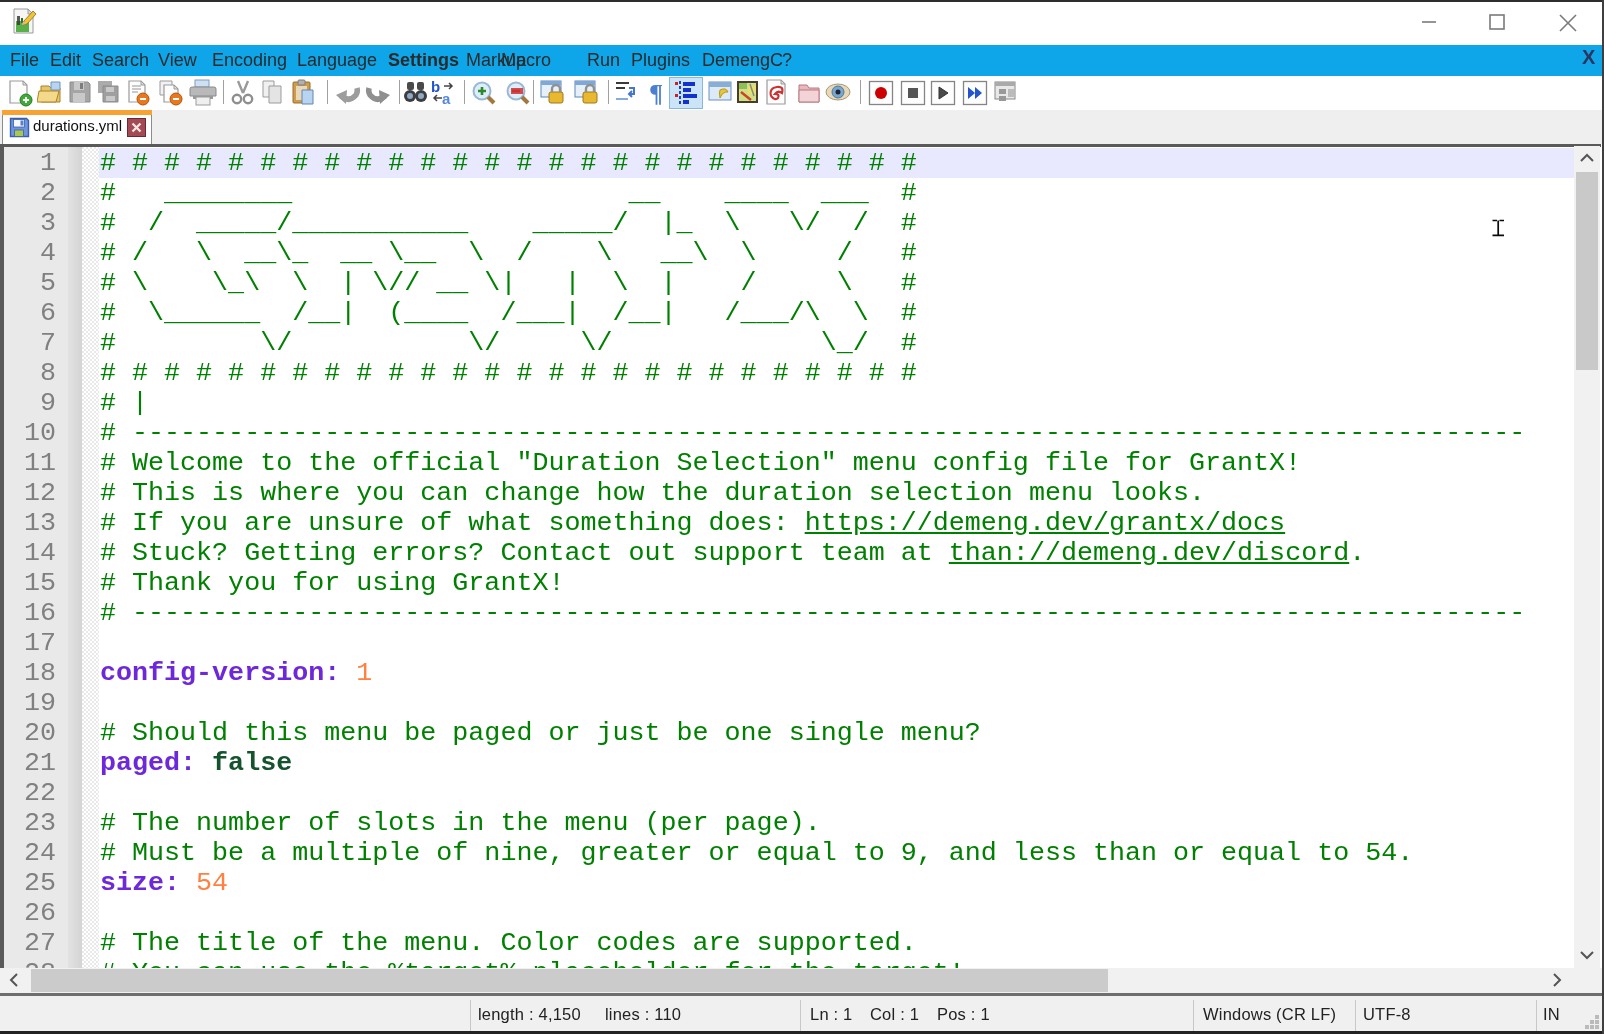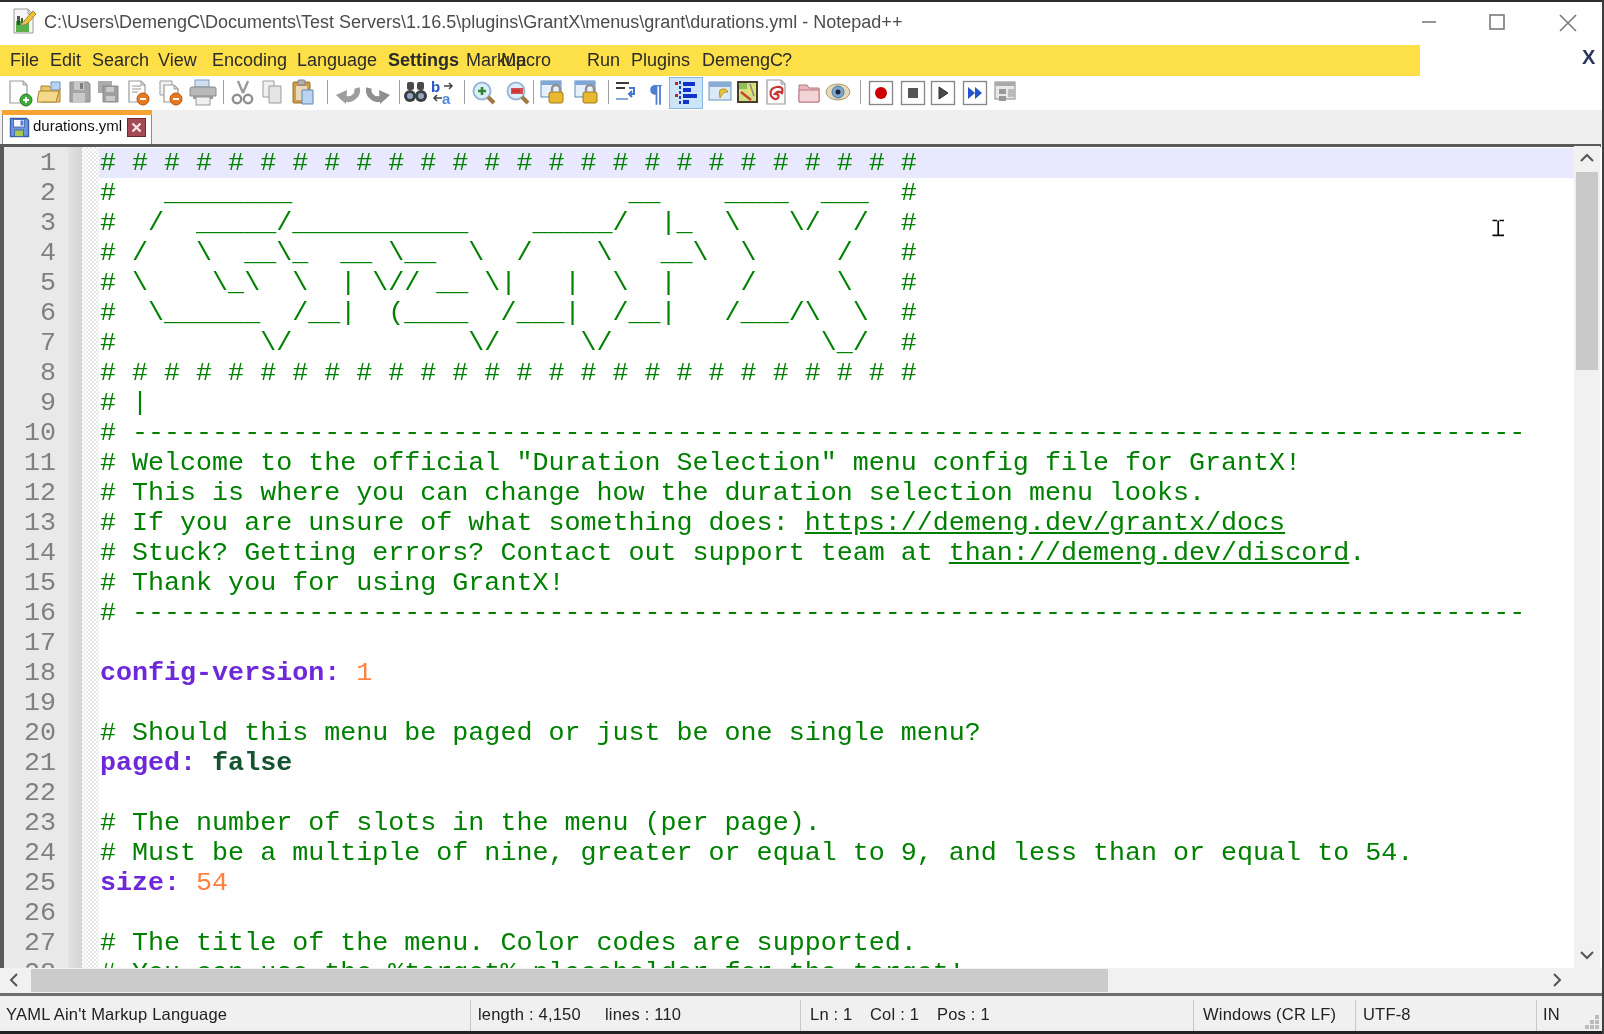--- a/index.html
+++ b/index.html
@@ -30,29 +30,28 @@
 
   <svg class="abs" style="left:12px;top:8px" width="25" height="27" viewBox="0 0 25 27">
     <path d="M2 1 h14 l5 5 v19 h-19 z" fill="#f6f6f6" stroke="#9a9a9a"></path>
     <path d="M16 1 l5 5 h-5 z" fill="#dedede" stroke="#9a9a9a"></path>
     <rect x="4" y="13" width="13" height="11" fill="#58b048"></rect>
     <rect x="5" y="8" width="3" height="9" fill="#3b3b3b" opacity="0.85"></rect>
     <rect x="9" y="10" width="2" height="5" fill="#2c6e22"></rect>
     <path d="M21 3 l3 3 -9 10 -4 1 1 -4 z" fill="#f3c336" stroke="#8a6d1d" stroke-width="0.8"></path>
     <path d="M11 13 l3 3 -4 1 z" fill="#e8b0a0"></path>
   </svg>
-  <div class="abs" style="left:44px;top:12px;font-size:18px;color:#4c4c4c;">C:\Users\DemengC\Documents\Test Servers\1.16.5\plugins\GrantX\menus\grant\durations.yml - Notepad++</div>
 
   <svg class="abs" style="left:1410px;top:8px" width="180" height="30" viewBox="0 0 180 30">
     <line x1="12" y1="14" x2="26" y2="14" stroke="#7a7a7a" stroke-width="1.6"></line>
     <rect x="80" y="7" width="14" height="14" fill="none" stroke="#7a7a7a" stroke-width="1.6"></rect>
     <path d="M150 7 l16 16 M166 7 l-16 16" stroke="#7a7a7a" stroke-width="1.6"></path>
   </svg>
 
-  <div class="abs" style="left:0;top:45px;width:1420px;height:31px;background:#fde047;">
+  <div class="abs" style="left:0;top:45px;width:1604px;height:31px;background:#0ea5e9;">
     <span class="mi" style="left:10px;">File</span>
     <span class="mi" style="left:50px;">Edit</span>
     <span class="mi" style="left:92px;">Search</span>
     <span class="mi" style="left:158px;">View</span>
     <span class="mi" style="left:212px;">Encoding</span>
     <span class="mi" style="left:297px;">Language</span>
     <span class="mi" style="left:388px;font-weight:bold;">Settings</span>
     <span class="mi" style="left:466px;">Markup</span>
     <span class="mi" style="left:501px;">Macro</span>
     <span class="mi" style="left:587px;">Run</span>
@@ -346,21 +345,20 @@
   <svg class="abs" style="left:7px;top:971px" width="14" height="18" viewBox="0 0 14 18">
     <path d="M10 3 l-6 6 6 6" stroke="#555" stroke-width="2" fill="none"></path>
   </svg>
   <div class="abs" style="left:31px;top:969px;width:1077px;height:22.5px;background:#cbcbcb;"></div>
   <svg class="abs" style="left:1550px;top:971px" width="14" height="18" viewBox="0 0 14 18">
     <path d="M4 3 l6 6 -6 6" stroke="#555" stroke-width="2" fill="none"></path>
   </svg>
 
   <div class="abs" style="left:0;top:993px;width:1604px;height:3px;background:#6e6e6e;"></div>
   <div class="abs" style="left:0;top:996px;width:1604px;height:35px;background:#f0f0f0;">
-    <div class="st" style="left:6px;">YAML Ain't Markup Language</div>
     <div class="st" style="left:478px;">length : 4,150</div>
     <div class="st" style="left:605px;">lines : 110</div>
     <div class="st" style="left:810px;">Ln : 1</div>
     <div class="st" style="left:870px;">Col : 1</div>
     <div class="st" style="left:937px;">Pos : 1</div>
     <div class="st" style="left:1203px;">Windows (CR LF)</div>
     <div class="st" style="left:1363px;">UTF-8</div>
     <div class="st" style="left:1543px;">IN</div>
     <div class="ssep" style="left:470px;"></div>
     <div class="ssep" style="left:800px;"></div>

